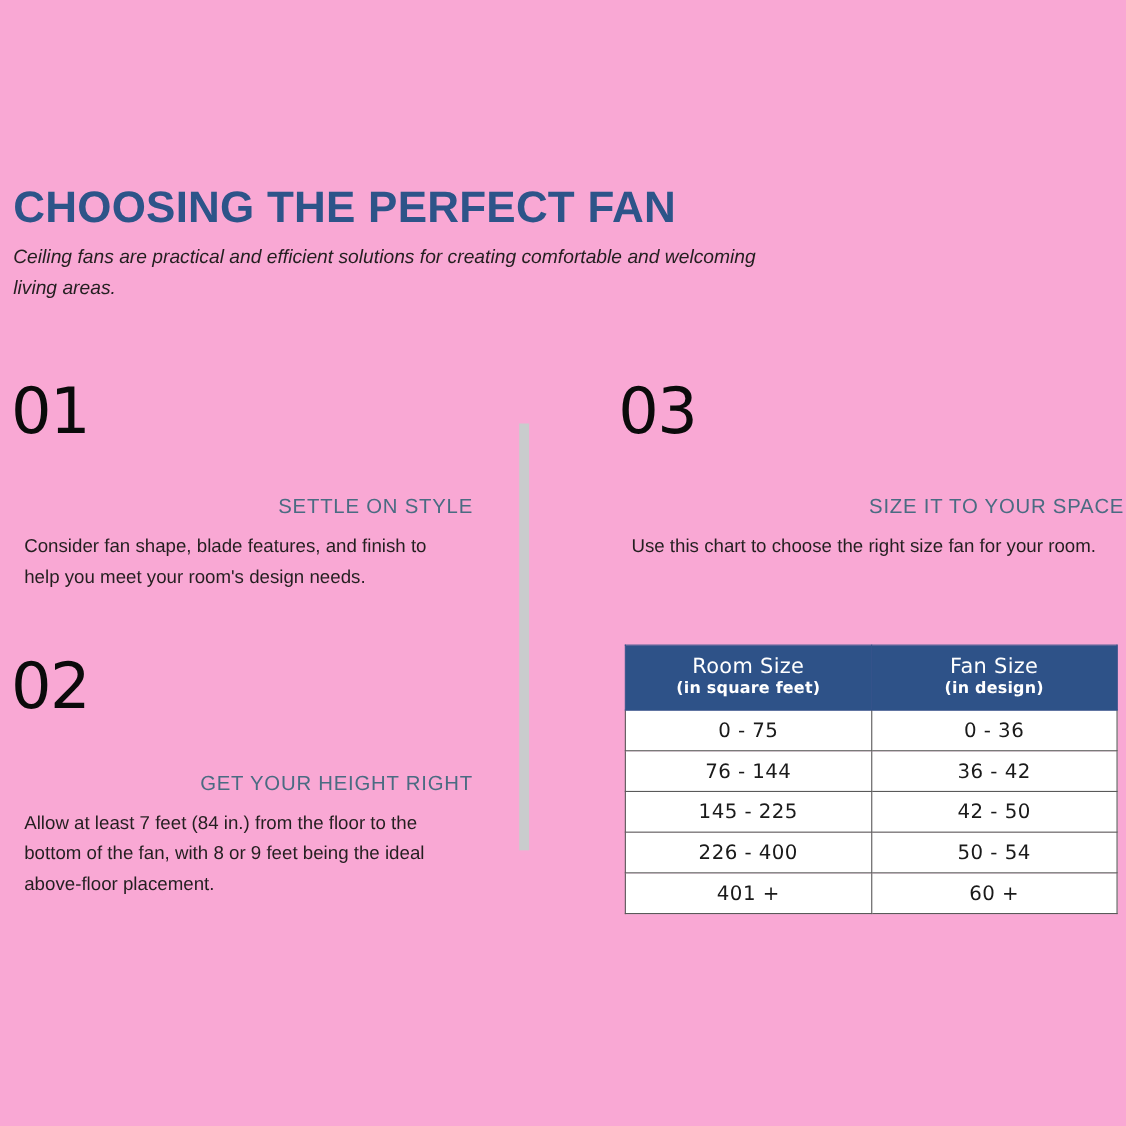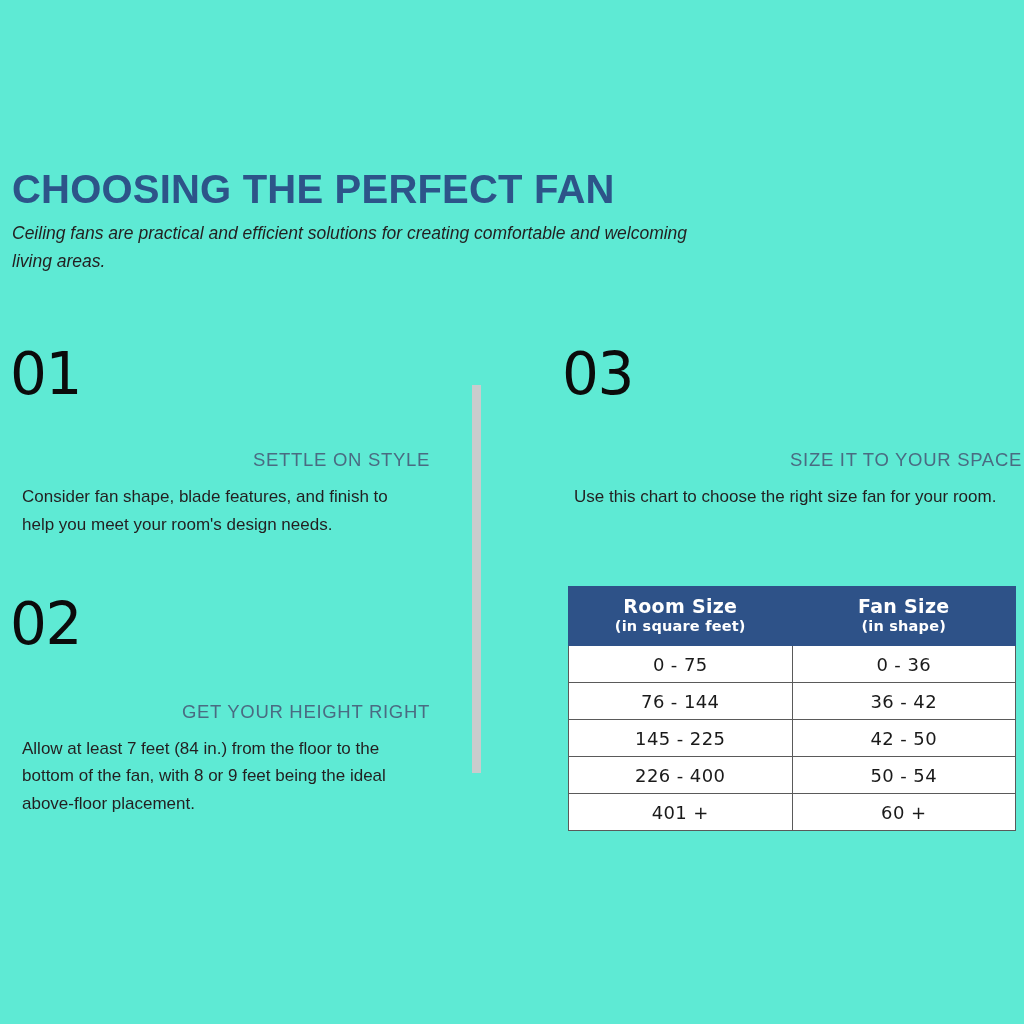--- a/index.html
+++ b/index.html
@@ -13,21 +13,21 @@
     height: 1024px;
     position: relative;
     overflow: hidden;
     font-family: "Liberation Sans", sans-serif;
     -webkit-font-smoothing: antialiased;
   }
 
   .page {
     position: absolute;
     inset: 0;
-    background: #5eead4;
+    background: #f9a8d4;
   }
 
   
   .header {
     position: absolute;
     left: 12px;
     top: 168px;
     width: 720px;
   }
   .main-title {
@@ -126,21 +126,21 @@
     background: #2e5288;
     border-color: #2e5288;
     color: #ffffff;
     height: 58px;
     vertical-align: middle;
     font-family: "DejaVu Sans", sans-serif;
   }
   .th-main {
     display: block;
     font-size: 19px;
-    font-weight: 700;
+    font-weight: 400;
     line-height: 1.15;
     letter-spacing: 0.3px;
   }
   .th-sub {
     display: block;
     font-size: 14.5px;
     font-weight: 700;
     line-height: 1.2;
     letter-spacing: 0.2px;
   }
@@ -193,21 +193,21 @@
   <div class="size-table-wrap">
     <table class="size-table">
       <thead>
         <tr>
           <th>
             <span class="th-main">Room Size</span>
             <span class="th-sub">(in square feet)</span>
           </th>
           <th>
             <span class="th-main">Fan Size</span>
-            <span class="th-sub">(in shape)</span>
+            <span class="th-sub">(in design)</span>
           </th>
         </tr>
       </thead>
       <tbody>
         <tr>
           <td>0 - 75</td>
           <td>0 - 36</td>
         </tr>
         <tr>
           <td>76 - 144</td>

